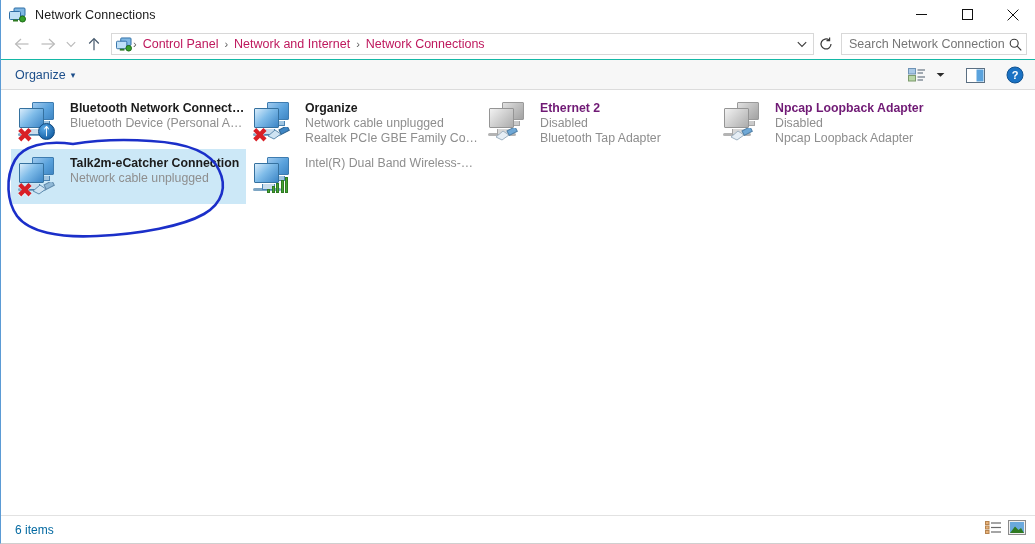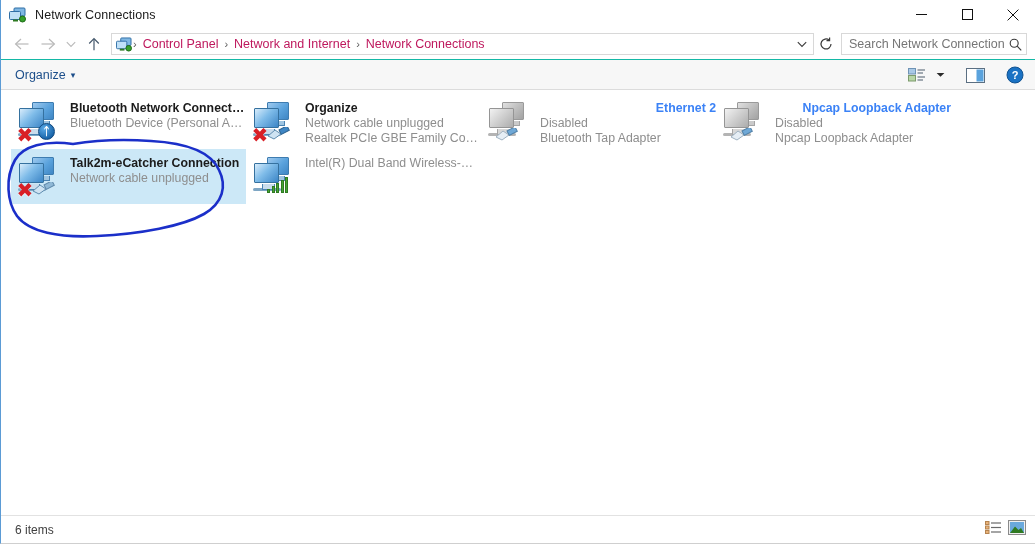--- a/index.html
+++ b/index.html
@@ -152,21 +152,21 @@
   .t-name {
     font-size: 12.3px; color: #1b1b1b; font-weight: bold;
     line-height: 15px; white-space: nowrap;
     overflow: hidden; text-overflow: ellipsis;
   }
   .t-status, .t-device {
     font-size: 12.3px; color: #8e8e8e;
     line-height: 15px; white-space: nowrap;
     overflow: hidden; text-overflow: ellipsis;
   }
-  .tile.dimmed .t-name { color: #3b82f6; text-align: right; }
+  .tile.dimmed .t-name { color: #701a75; }
 
   
   .mon-back, .mon-front {
     position: absolute; border-radius: 1px;
   }
   .mon-back {
     left: 16px; top: 2px; width: 22px; height: 18px;
     background: linear-gradient(135deg,#9ec9ee 0%, #5ba3dd 55%, #3f86c4 100%);
     border: 1px solid #3e7cb0;
   }
@@ -228,21 +228,21 @@
   }
 
   
   .statusbar {
     position: absolute; bottom: 0; left: 0;
     width: 1035px; height: 28px;
     background: #ffffff;
     border-top: 1px solid #e2e2e2;
     display: flex; align-items: center;
   }
-  .items-count { margin-left: 14px; font-size: 12px; color: #404040; }
+  .items-count { margin-left: 14px; font-size: 12px; color: #0369a1; }
   .status-right {
     position: absolute; right: 10px; top: 0; height: 27px;
     display: flex; align-items: center; gap: 6px;
   }
 
   
   .annot { position: absolute; left: 0; top: 0; pointer-events: none; }
 </style>
 </head>
 <body>

